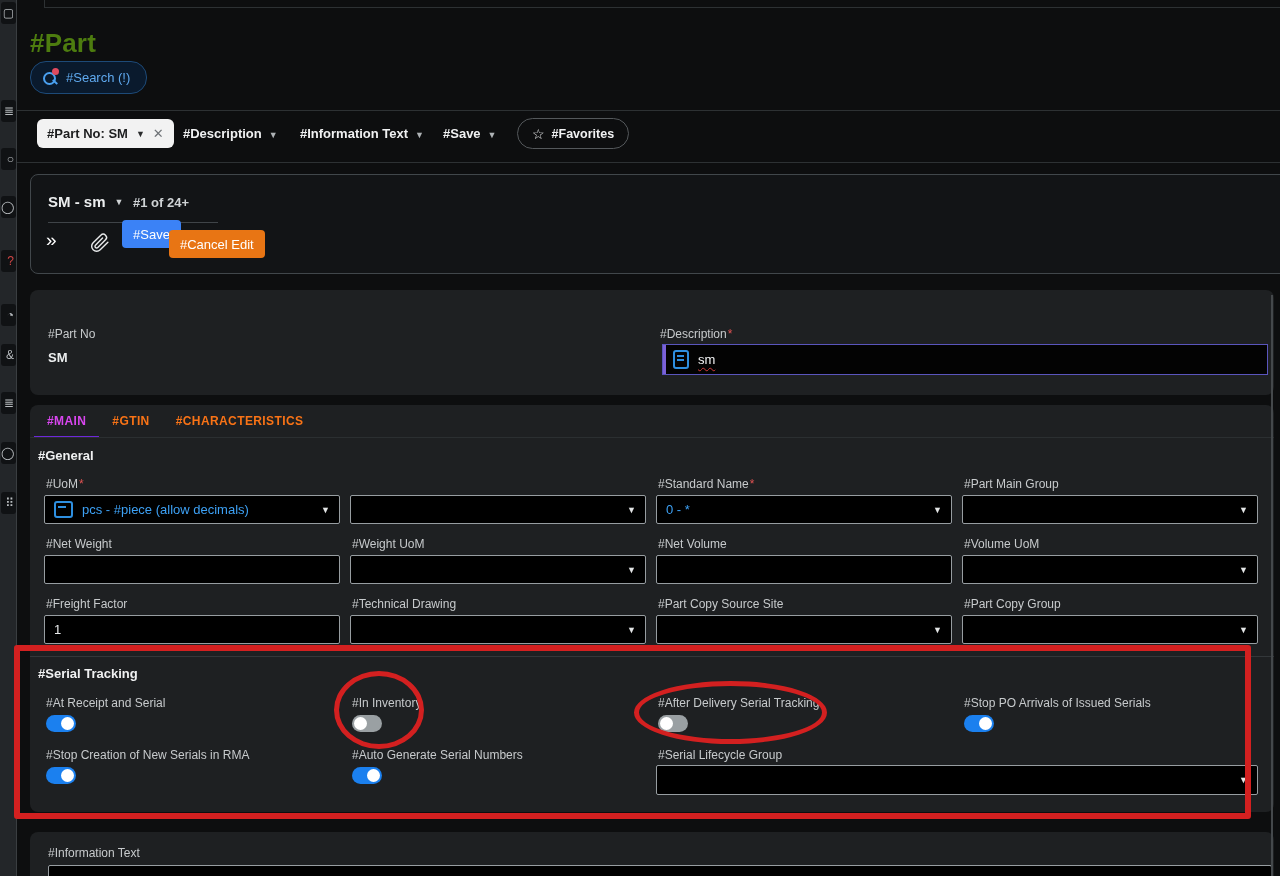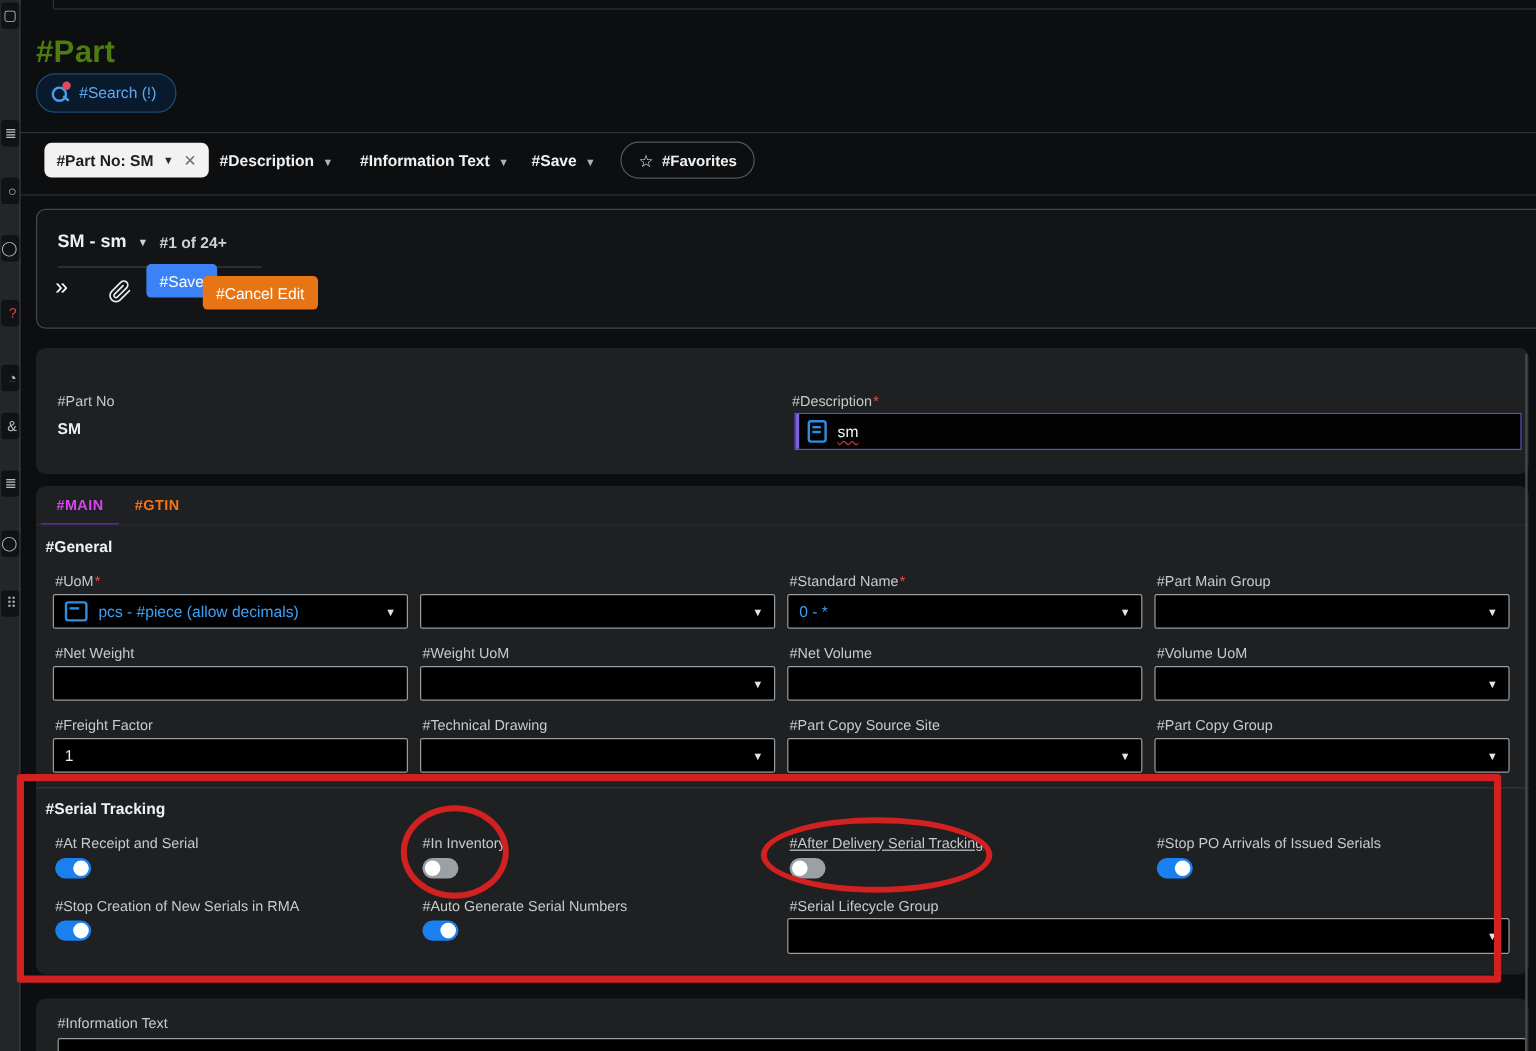--- a/index.html
+++ b/index.html
@@ -166,20 +166,21 @@
   <div class="abs" id="desc-input">
     <span class="pbar"></span>
     <span class="doc-ico"></span>
     <span class="val">sm</span>
   </div>
 
   <div class="panel" style="left:30px;top:405px;width:1244px;height:407px;"></div>
   <div class="abs" id="tabbar">
     <span class="tab active">#MAIN</span>
     <span class="tab">#GTIN</span>
+    <span class="tab">#CHARACTERISTICS</span>
   </div>
   <div class="sec-head" style="left:38px;top:448px;">#General</div>
 
   <span class="lbl" style="left:46px;top:477px;"><span>#UoM</span><span class="req">*</span></span>
   <div class="fbox" style="left:44px;top:495px;width:296px;">
     <span class="uom-ico"></span>
     <span class="bluev">pcs - #piece (allow decimals)</span>
     <span class="caret">▼</span>
   </div>
   <span class="lbl" style="left:352px;top:477px;margin-top:32px;"><span>#Default Input UoM Group</span></span>
@@ -243,21 +244,21 @@
   <span class="lbl" style="left:46px;top:696px;">#At Receipt and Serial</span>
   <div class="toggle on" style="left:46px;top:715px;">
       <div class="knob"></div>
     </div>
 
   <span class="lbl" style="left:352px;top:696px;">#In Inventory</span>
   <div class="toggle" style="left:352px;top:715px;">
       <div class="knob"></div>
     </div>
 
-  <span class="lbl" style="left:658px;top:696px;text-decoration:underline;">#After Delivery Serial Tracking</span>
+  <span class="lbl" style="left:658px;top:696px;">#After Delivery Serial Tracking</span>
   <div class="toggle" style="left:658px;top:715px;">
       <div class="knob"></div>
     </div>
 
   <span class="lbl" style="left:964px;top:696px;">#Stop PO Arrivals of Issued Serials</span>
   <div class="toggle on" style="left:964px;top:715px;">
       <div class="knob"></div>
     </div>
 
   <span class="lbl" style="left:46px;top:748px;">#Stop Creation of New Serials in RMA</span>

